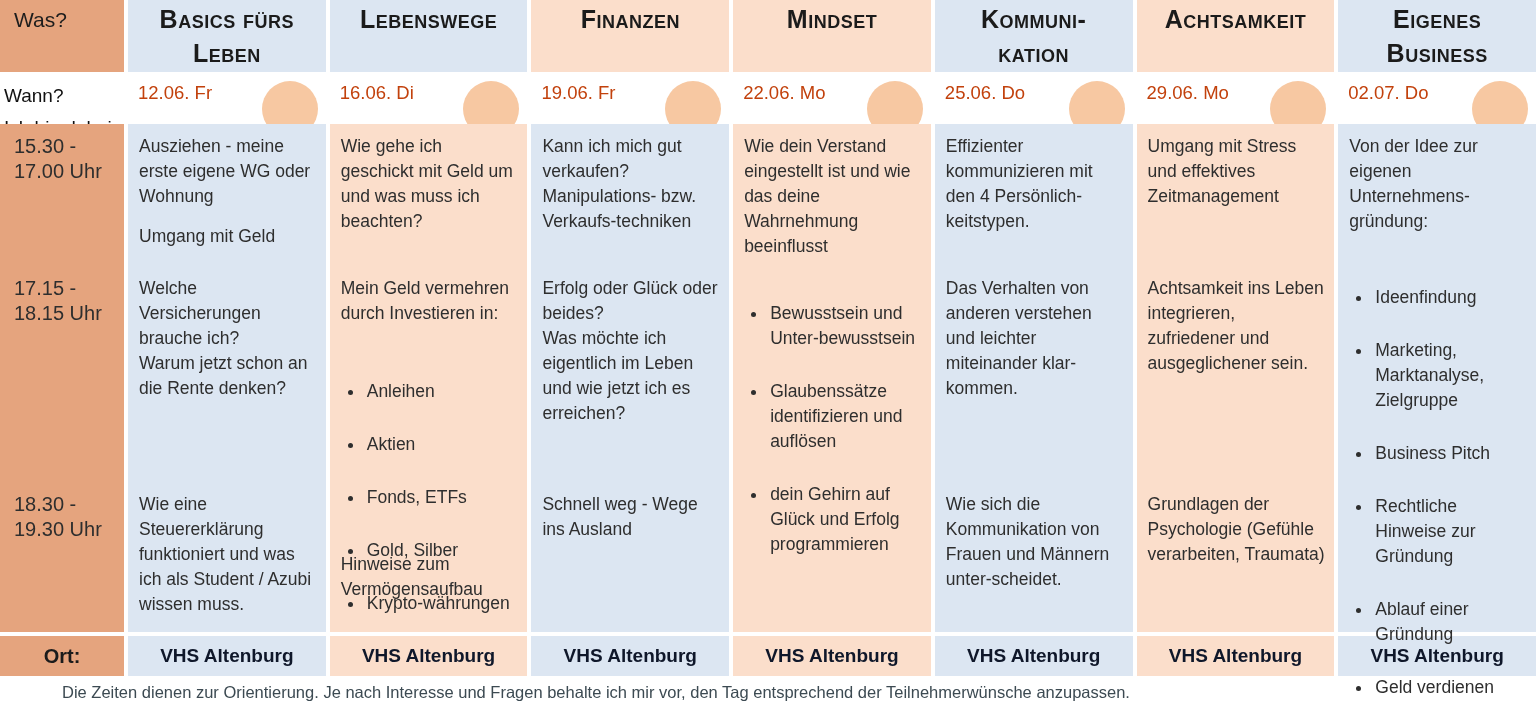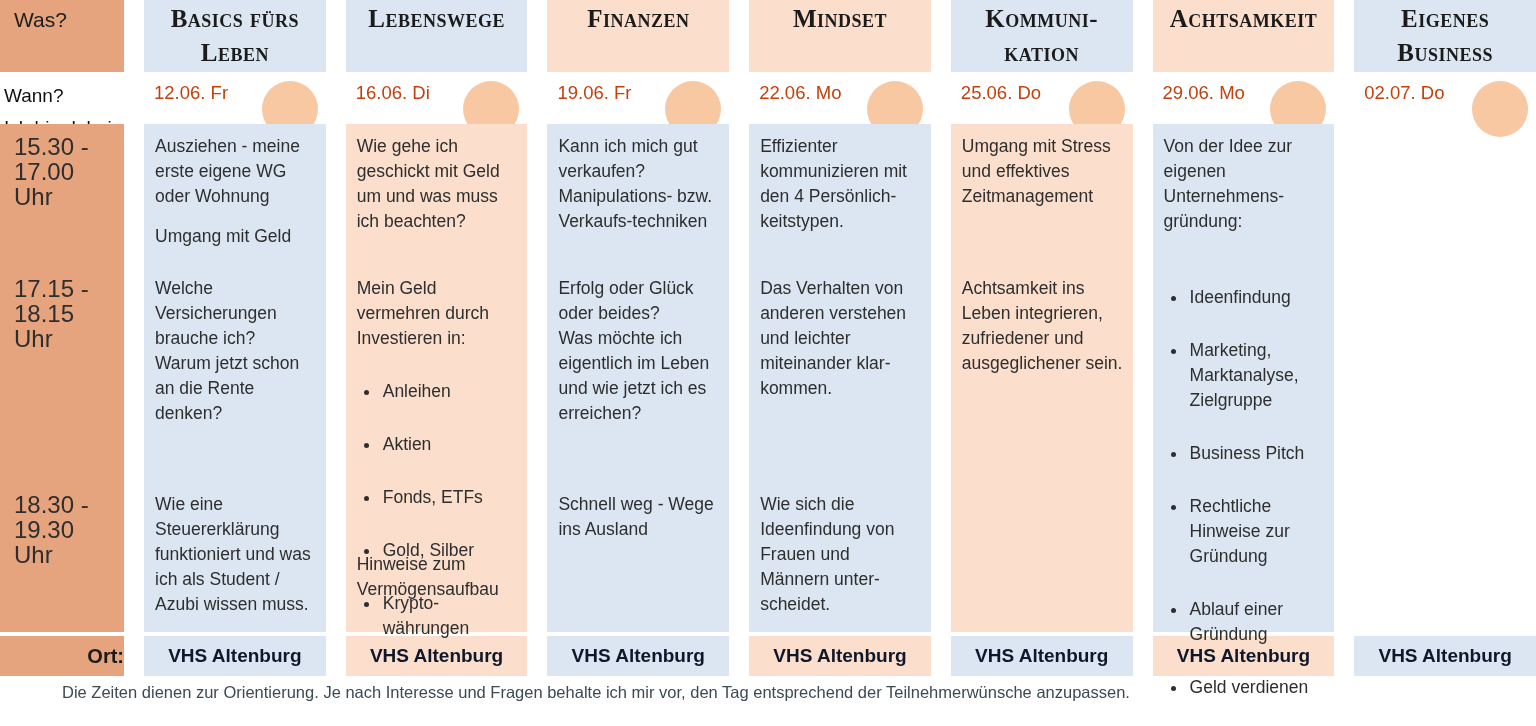--- a/index.html
+++ b/index.html
@@ -1,52 +1,52 @@
 <!DOCTYPE html>
 <html><head>
 <meta charset="utf-8">
 <style>
   html,body{margin:0;padding:0;background:#ffffff;}
   .sheet{
     width:1536px;height:726px;background:#ffffff;position:relative;
     font-family:"Liberation Sans", sans-serif;color:#2e2e2e;overflow:hidden;
   }
-  .row{display:grid;grid-template-columns:124px repeat(7,1fr);column-gap:20px;}
+  .row{display:grid;grid-template-columns:124px repeat(7,1fr);column-gap:4px;}
   .r-head{height:72px;}
   .r-dates{height:52px;}
   .r-body{height:508px;font-size:17.5px;line-height:25px;}
   .r-gap{height:4px;}
   .r-ort{height:40px;}
   .orange{background:#E5A47E;}
   .blue{background:#DCE6F2;}
   .peach{background:#FBDECB;}
   
   .corner{font-size:21px;color:#1d1d1d;padding:8px 0 0 14px;}
   .head{
-    font-family:Liberation Serif, serif;
+    font-family:Liberation Sans, sans-serif;
     font-variant:small-caps;font-weight:700;font-size:25px;line-height:34px;
     text-align:center;color:#1b1b1b;padding-top:2px;letter-spacing:.5px;
   }
   .tl{display:block;}
   
   .datecorner{font-size:19px;color:#111;padding:8px 0 0 4px;line-height:32px;background:#fff;}
   .datecell{position:relative;background:#fff;}
   .date{position:absolute;left:10px;top:10px;font-size:18.5px;color:#c2410c;}
   .circle{
     position:absolute;right:8px;top:9px;width:56px;height:56px;border-radius:50%;
     background:#F7C8A2;display:block;
   }
   
   .bodycell{position:relative;height:508px;}
   .blk{position:absolute;left:11px;right:9px;white-space:pre-line;}
-  .timecol .blk{left:14px;right:6px;font-size:24px;}
+  .timecol .blk{left:14px;right:6px;font-size:20px;}
   ul.blk{margin:0;padding:0 0 0 24px;list-style:disc;}
   ul.blk li{margin:0 0 3px 0;padding-left:2px;white-space:normal;}
   
-  .ortcorner{font-size:20px;font-weight:700;color:#1b1b1b;text-align:right;line-height:40px;}
+  .ortcorner{font-size:20px;font-weight:700;color:#1b1b1b;text-align:center;line-height:40px;}
   .ortcell{font-size:19px;font-weight:700;color:#0f172a;text-align:center;line-height:40px;}
   
   .footer{padding:7px 0 0 62px;font-size:16.5px;color:#3c4a52;}
 </style>
 </head>
 <body>
 
 <div class="sheet">
 
   <div class="row r-head">
@@ -148,30 +148,39 @@
     </div>
 
     <div class="bodycell blue">
       <div class="blk" style="top:10px">Kann ich mich gut verkaufen?
 Manipulations- bzw. Verkaufs-techniken</div>
       <div class="blk" style="top:152px">Erfolg oder Glück oder beides?
 Was möchte ich eigentlich im Leben und wie jetzt ich es erreichen?</div>
       <div class="blk" style="top:368px">Schnell weg - Wege ins Ausland</div>
     </div>
 
+    <div class="bodycell peach">
+      <div class="blk" style="top:10px">Wie dein Verstand eingestellt ist und wie das deine Wahrnehmung beeinflusst</div>
+      <ul class="blk" style="top:152px">
+        <li>Bewusstsein und Unter-bewusstsein</li>
+        <li>Glaubenssätze identifizieren und auflösen</li>
+        <li>dein Gehirn auf Glück und Erfolg programmieren</li>
+      </ul>
+    </div>
 
     <div class="bodycell blue">
       <div class="blk" style="top:10px">Effizienter kommunizieren mit den 4 Persönlich-keitstypen.</div>
       <div class="blk" style="top:152px">Das Verhalten von anderen verstehen und leichter miteinander klar-kommen.</div>
-      <div class="blk" style="top:368px">Wie sich die Ideenfindung von Frauen und Männern unter-scheidet.</div>
+      <div class="blk" style="top:368px">Wie sich die Kommunikation von Frauen und Männern unter-scheidet.</div>
     </div>
 
     <div class="bodycell peach">
       <div class="blk" style="top:10px">Umgang mit Stress und effektives Zeitmanagement</div>
       <div class="blk" style="top:152px">Achtsamkeit ins Leben integrieren, zufriedener und ausgeglichener sein.</div>
+      <div class="blk" style="top:368px">Grundlagen der Psychologie (Gefühle verarbeiten, Traumata)</div>
     </div>
 
     <div class="bodycell blue">
       <div class="blk" style="top:10px">Von der Idee zur eigenen Unternehmens-gründung:</div>
       <ul class="blk" style="top:136px">
         <li>Ideenfindung</li>
         <li>Marketing, Marktanalyse, Zielgruppe</li>
         <li>Business Pitch</li>
         <li>Rechtliche Hinweise zur Gründung</li>
         <li>Ablauf einer Gründung</li>

